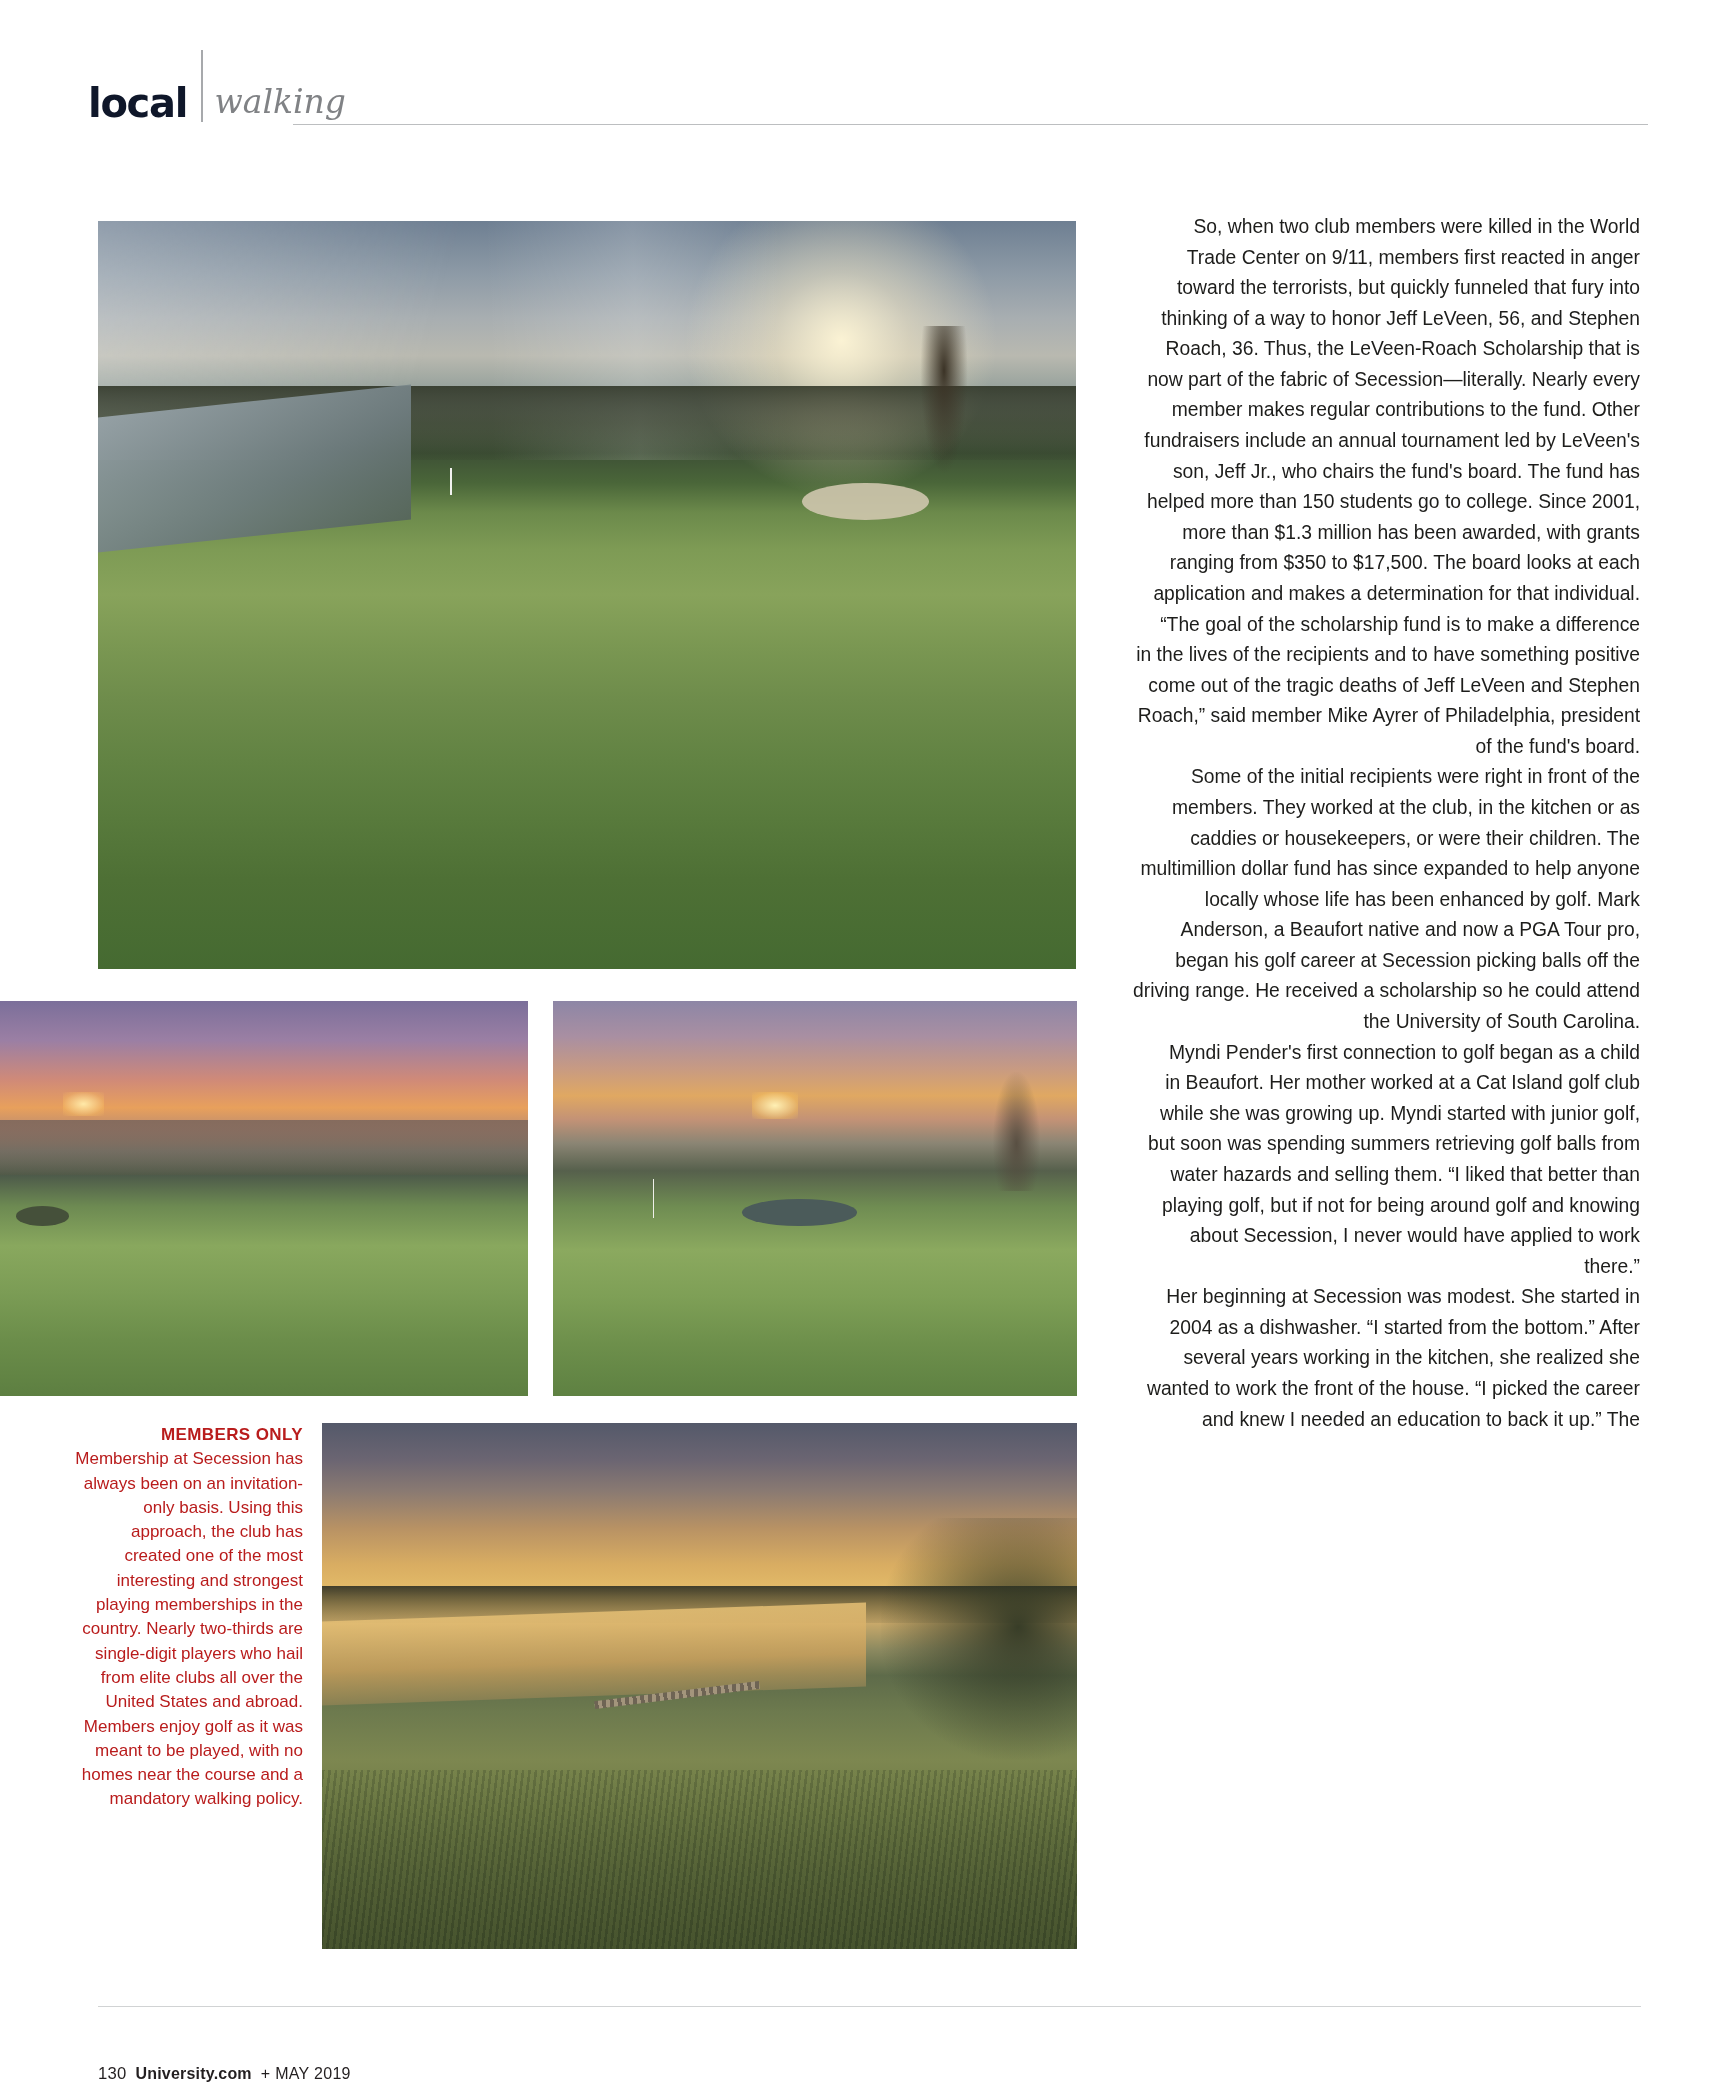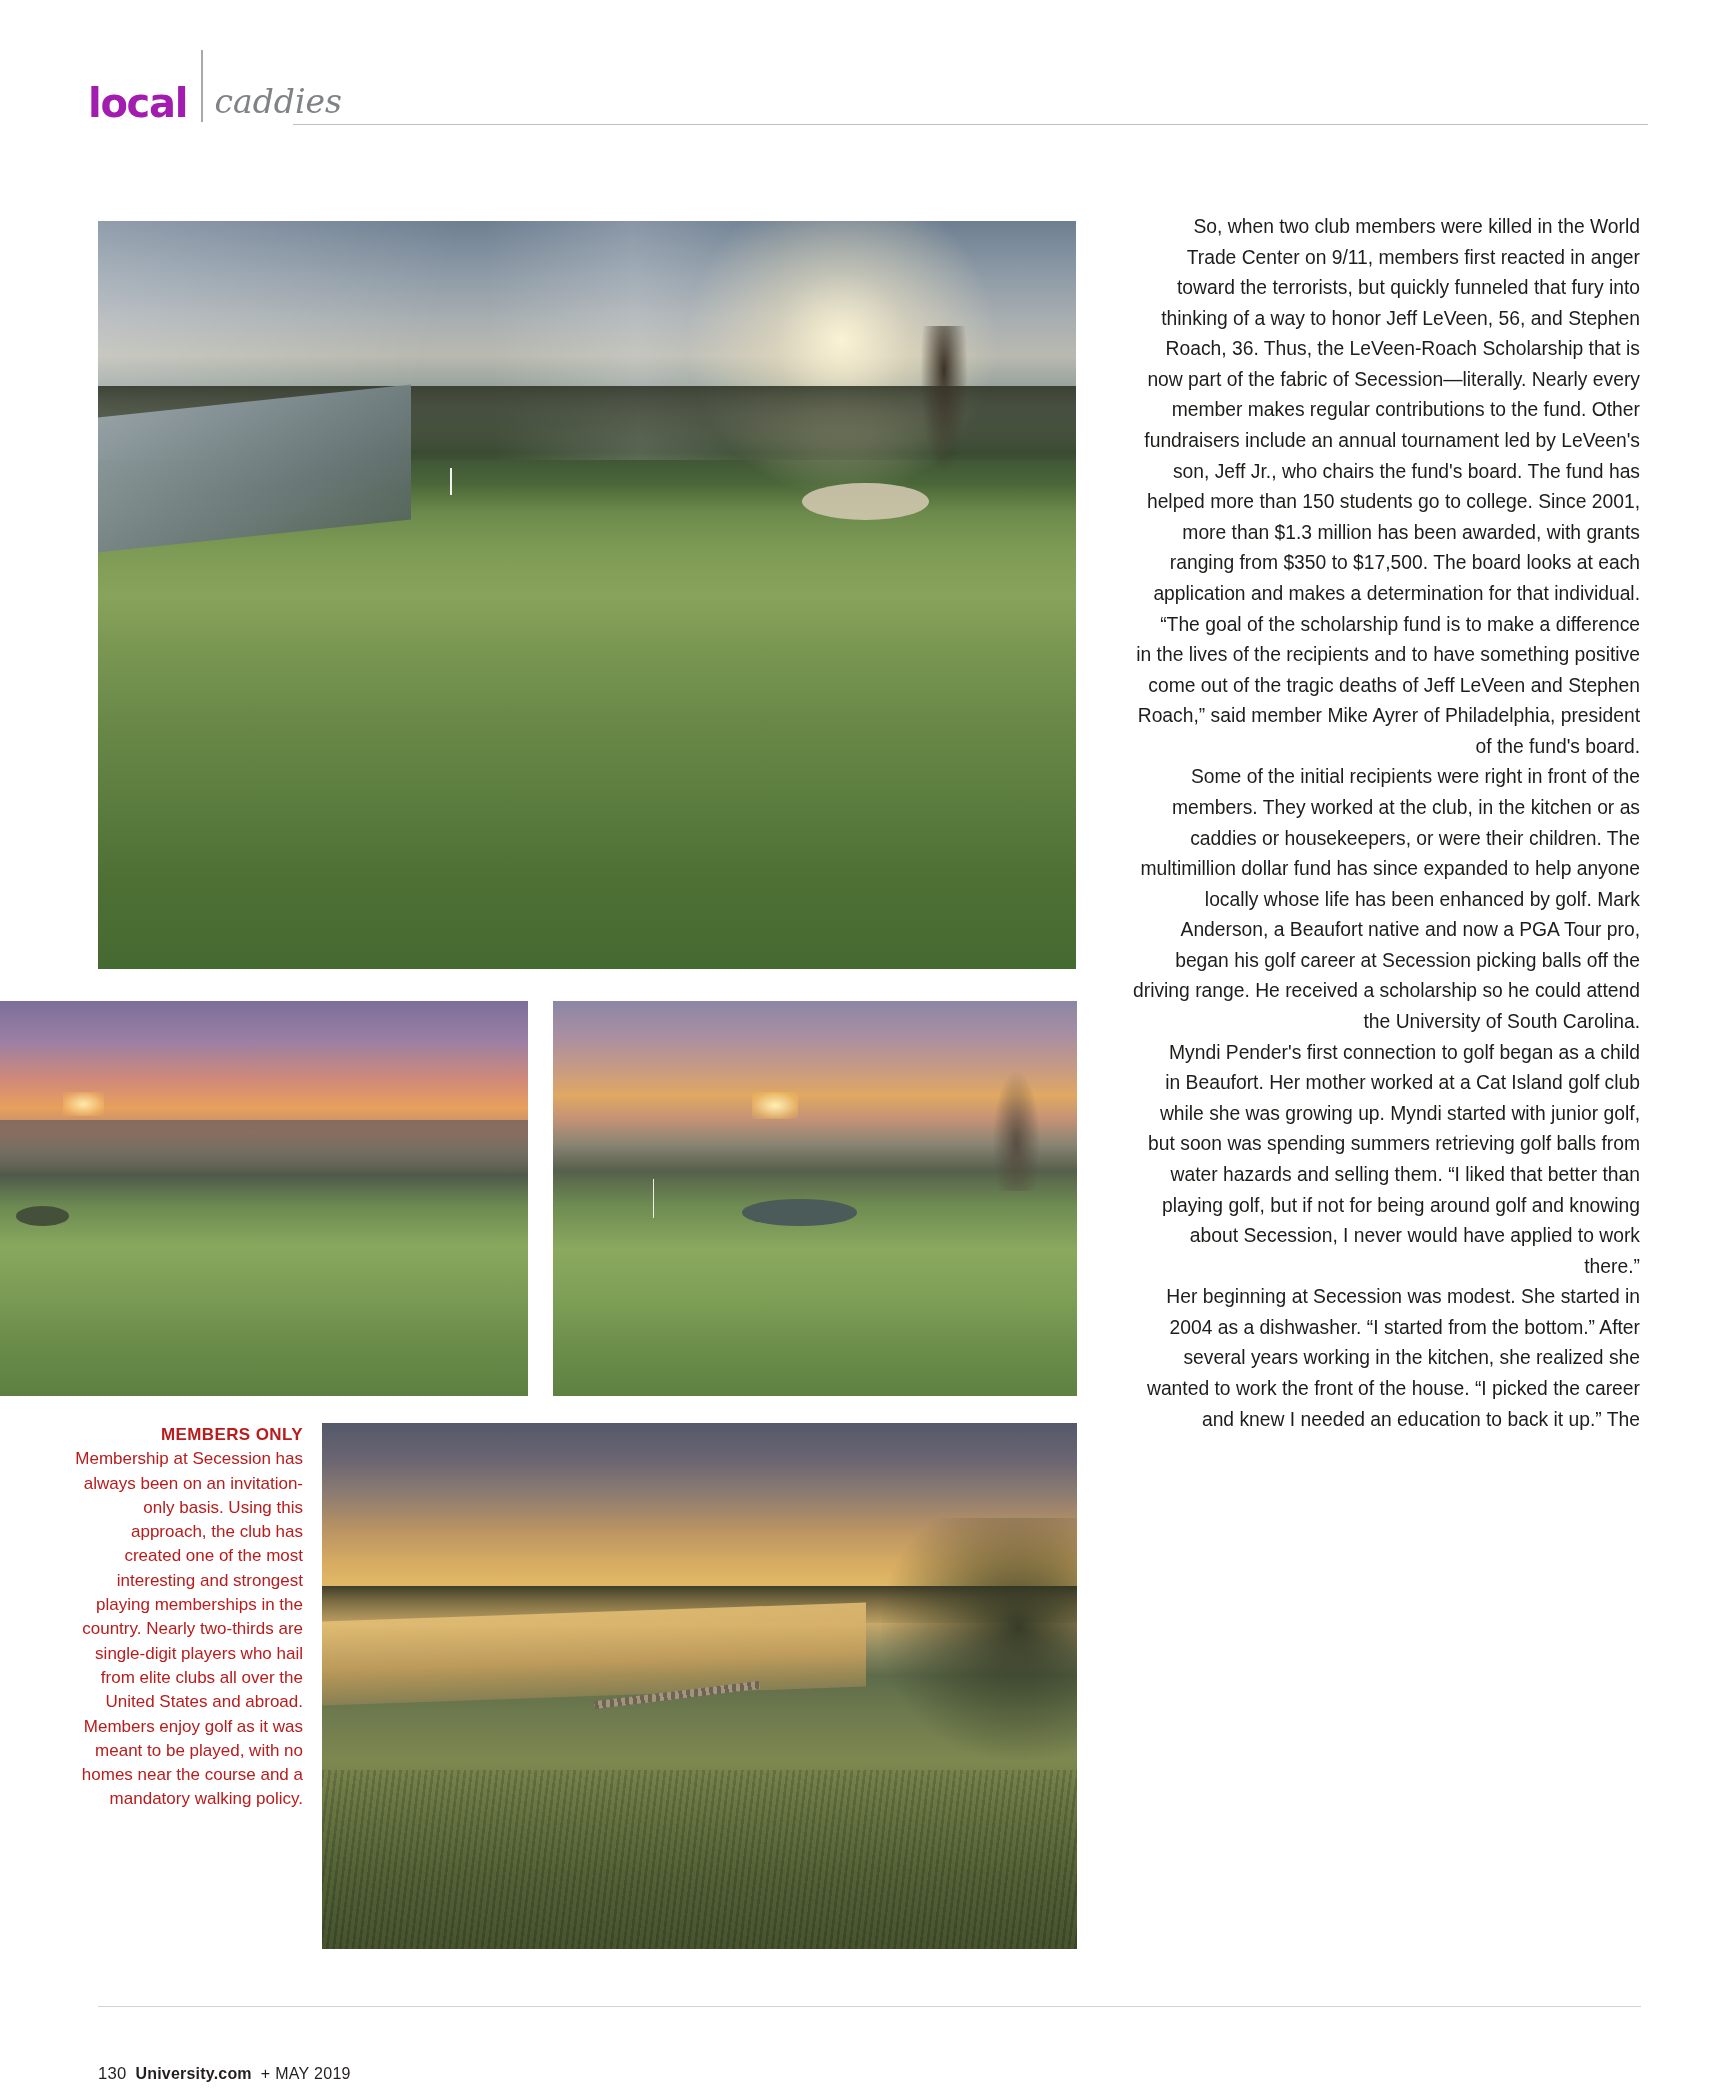--- a/index.html
+++ b/index.html
@@ -29,21 +29,21 @@
     left: 88px;
     top: 59px;
     display: flex;
     align-items: flex-end;
   }
   .masthead-local {
     font-family: "DejaVu Sans", sans-serif;
     font-weight: bold;
     font-size: 40px;
     letter-spacing: -1.3px;
-    color: #a21caf;
+    color: #0f172a;
     line-height: 0.95;
   }
   .masthead-divider {
     width: 1.9px;
     height: 72px;
     background: #a7a9ac;
     margin: 0 11.6px 0 14px;
     align-self: flex-start;
     margin-top: -9px;
   }
@@ -375,21 +375,21 @@
     margin-top: 28px;
   }
 </style>
 </head>
 <body>
 
 <div class="page-header">
   <div class="masthead">
     <div class="masthead-local">local</div>
     <div class="masthead-divider"></div>
-    <div class="masthead-section">caddies</div>
+    <div class="masthead-section">walking</div>
   </div>
   <div class="header-rule"></div>
 </div>
 
 <div class="photo" id="photo-hero">
   <div class="sky-streak"></div>
   <div class="treeline"></div>
   <div class="tree-a"></div>
   <div class="water"></div>
   <div class="bunker"></div>

